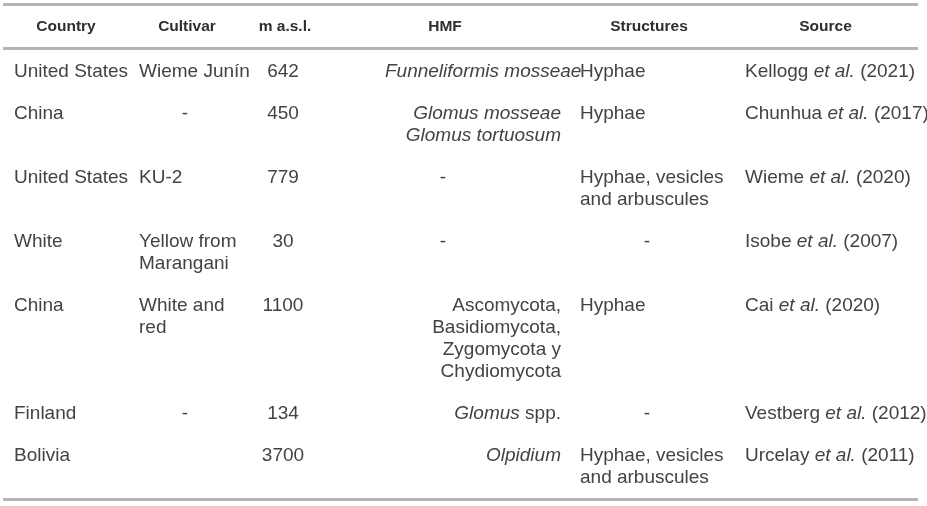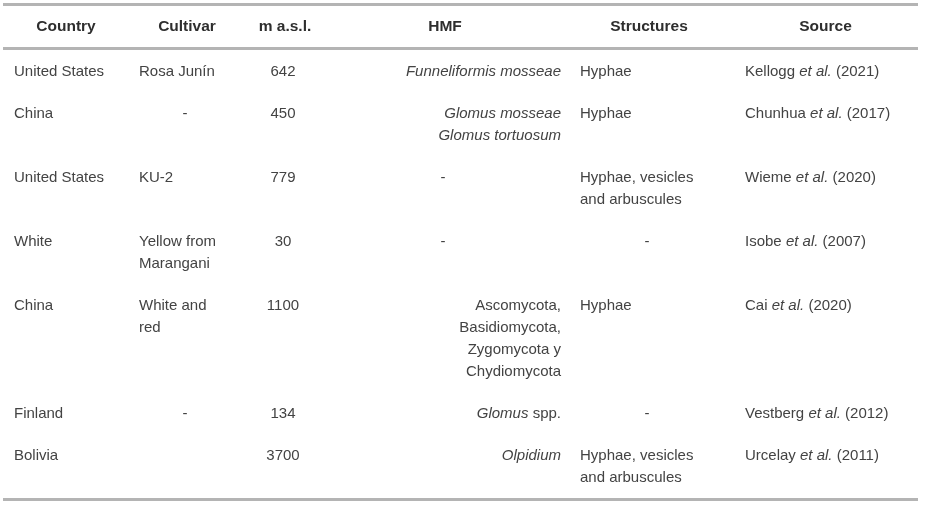--- a/index.html
+++ b/index.html
@@ -42,21 +42,21 @@
     vertical-align: middle;
     padding: 9px 0 10px 0;
     font-size: 15.5px;
     line-height: 22px;
     border-bottom: 3px solid var(--rule);
   }
   tbody td {
     vertical-align: top;
     padding: 10px 4px 10px 0;
     line-height: 22px;
-    font-size: 15px;
+    font-size: 19px;
   }
   .cell-line { min-height: 22px; white-space: nowrap; }
   td.col-0 { padding-left: 11px; text-align: left; }
   td.col-1 { padding-left: 10px; text-align: left; }
   td.col-2 { padding-left: 0;   text-align: center; }
   td.col-3 { padding-left: 60px; text-align: right; }
   td.col-4 { padding-left: 15px; text-align: left; }
   td.col-5 { padding-left: 12px; text-align: left; }
   td.align-center { text-align: center; padding-left: 0 !important; }
   i { font-style: italic; }
@@ -83,21 +83,21 @@
           <th class="col-4">Structures</th>
           <th class="col-5">Source</th>
         </tr>
     </thead>
     <tbody id="table-body">
         <tr>
           <td class="col-0">
             <div class="cell-line"><span>United States</span></div>
           </td>
           <td class="col-1">
-            <div class="cell-line"><span>Rosa Junín</span></div>
+            <div class="cell-line"><span>Wieme Junín</span></div>
           </td>
           <td class="col-2">
             <div class="cell-line"><span>642</span></div>
           </td>
           <td class="col-3">
             <div class="cell-line"><i>Funneliformis mosseae</i></div>
           </td>
           <td class="col-4">
             <div class="cell-line"><span>Hyphae</span></div>
           </td>

